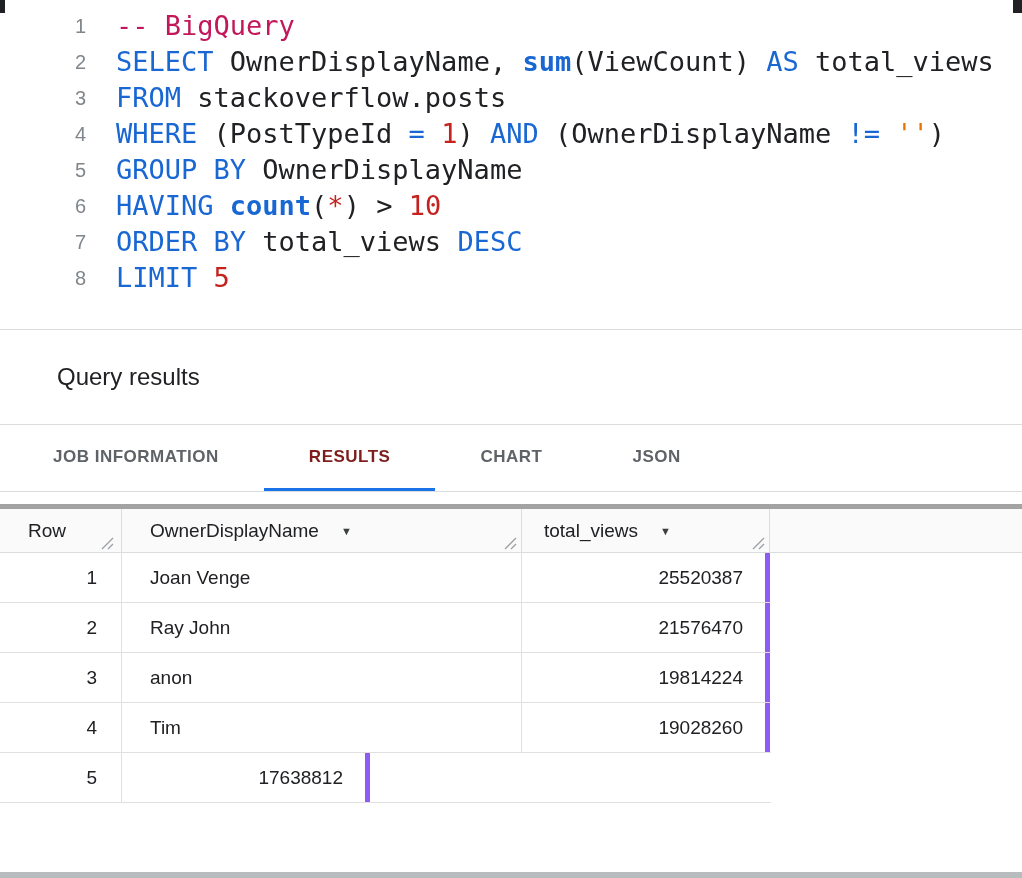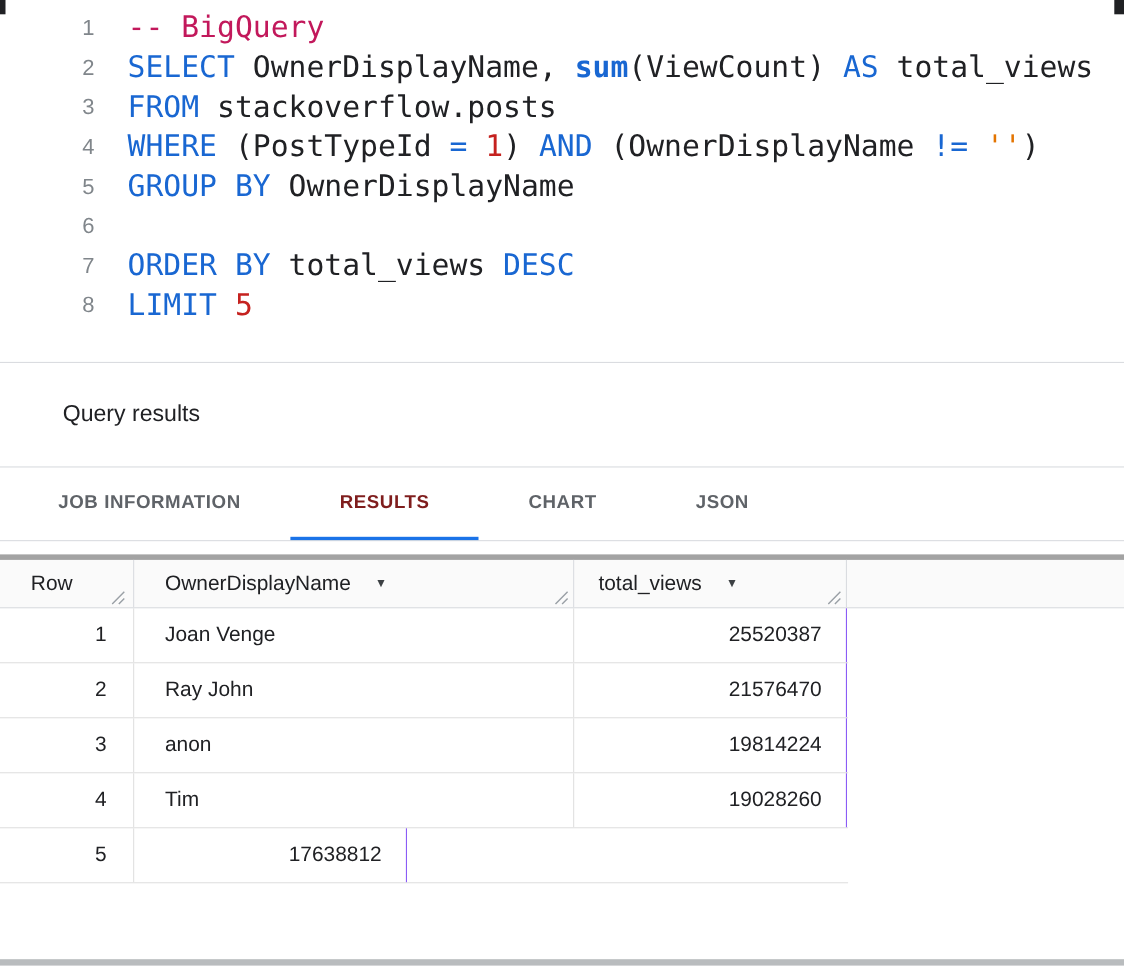--- a/index.html
+++ b/index.html
@@ -31,21 +31,21 @@
 
   .corner-mark { position:absolute; top:0; background:#202124; }
   .corner-mark.left { left:0; width:5px; height:13px; }
   .corner-mark.right { right:0; width:9px; height:13px; }
 
   
   .results-head {
     height:95px; display:flex; align-items:center; padding-left:57px;
     border-bottom:1px solid #dadce0;
   }
-  .results-title { font-size:21px; font-weight:400; color:#202124; }
+  .results-title { font-size:24px; font-weight:400; color:#202124; }
 
   
   .tabbar {
     height:67px; display:flex; align-items:stretch; padding-left:8px;
     border-bottom:1px solid #dadce0;
   }
   .tab {
     display:flex; align-items:center; padding:0 45px;
     font-size:17px; font-weight:700; letter-spacing:0.5px; color:#5f6368;
     border-bottom:3px solid transparent; cursor:pointer; white-space:nowrap;
@@ -67,21 +67,21 @@
   .th.col2 { padding-left:28px; }
   .th.col3 { padding-left:22px; }
   .sort-arrow { margin-left:22px; font-size:11px; color:#3c4043; cursor:pointer; }
   .grip { position:absolute; right:4px; bottom:2px; line-height:0; cursor:col-resize; }
   .th.col1 .grip { right:7px; }
 
   .trow { display:flex; height:50px; border-bottom:1px solid #e0e0e0; width:771px; }
   .td { display:flex; align-items:center; font-size:19px; color:#202124; border-right-color:#e0e0e0; }
   .td.col1 { justify-content:flex-end; padding-right:24px; border-right:1px solid #e0e0e0; }
   .td.col2 { padding-left:28px; border-right:1px solid #e0e0e0; }
-  .td.col3 { justify-content:flex-end; padding-right:22px; border-right:1px solid #8b5cf6; }
+  .td.col3 { justify-content:flex-end; padding-right:22px; border-right:5px solid #8b5cf6; }
 
   
   .hscroll { position:absolute; left:0; right:0; bottom:0; height:6px; background:#b9bcbe; }
 </style>
 </head>
 <body>
 
 <div class="editor">
   <div id="lines">
       <div class="code-line">
@@ -99,20 +99,21 @@
       <div class="code-line">
         <div class="gutter">4</div>
         <div class="code"><span class="tk-kw">WHERE</span><span class="tk-pl"> (PostTypeId </span><span class="tk-op">= </span><span class="tk-num">1</span><span class="tk-pl">) </span><span class="tk-kw">AND</span><span class="tk-pl"> (OwnerDisplayName </span><span class="tk-op">!= </span><span class="tk-str">''</span><span class="tk-pl">)</span></div>
       </div>
       <div class="code-line">
         <div class="gutter">5</div>
         <div class="code"><span class="tk-kw">GROUP BY</span><span class="tk-pl"> OwnerDisplayName</span></div>
       </div>
       <div class="code-line">
         <div class="gutter">6</div>
+        <div class="code"><span class="tk-kw">HAVING</span><span class="tk-pl"> </span><span class="tk-fn">count</span><span class="tk-pl">(</span><span class="tk-num">*</span><span class="tk-pl">) &gt; </span><span class="tk-num">10</span></div>
       </div>
       <div class="code-line">
         <div class="gutter">7</div>
         <div class="code"><span class="tk-kw">ORDER BY</span><span class="tk-pl"> total_views </span><span class="tk-kw">DESC</span></div>
       </div>
       <div class="code-line">
         <div class="gutter">8</div>
         <div class="code"><span class="tk-kw">LIMIT</span><span class="tk-pl"> </span><span class="tk-num">5</span></div>
       </div>
     </div>

